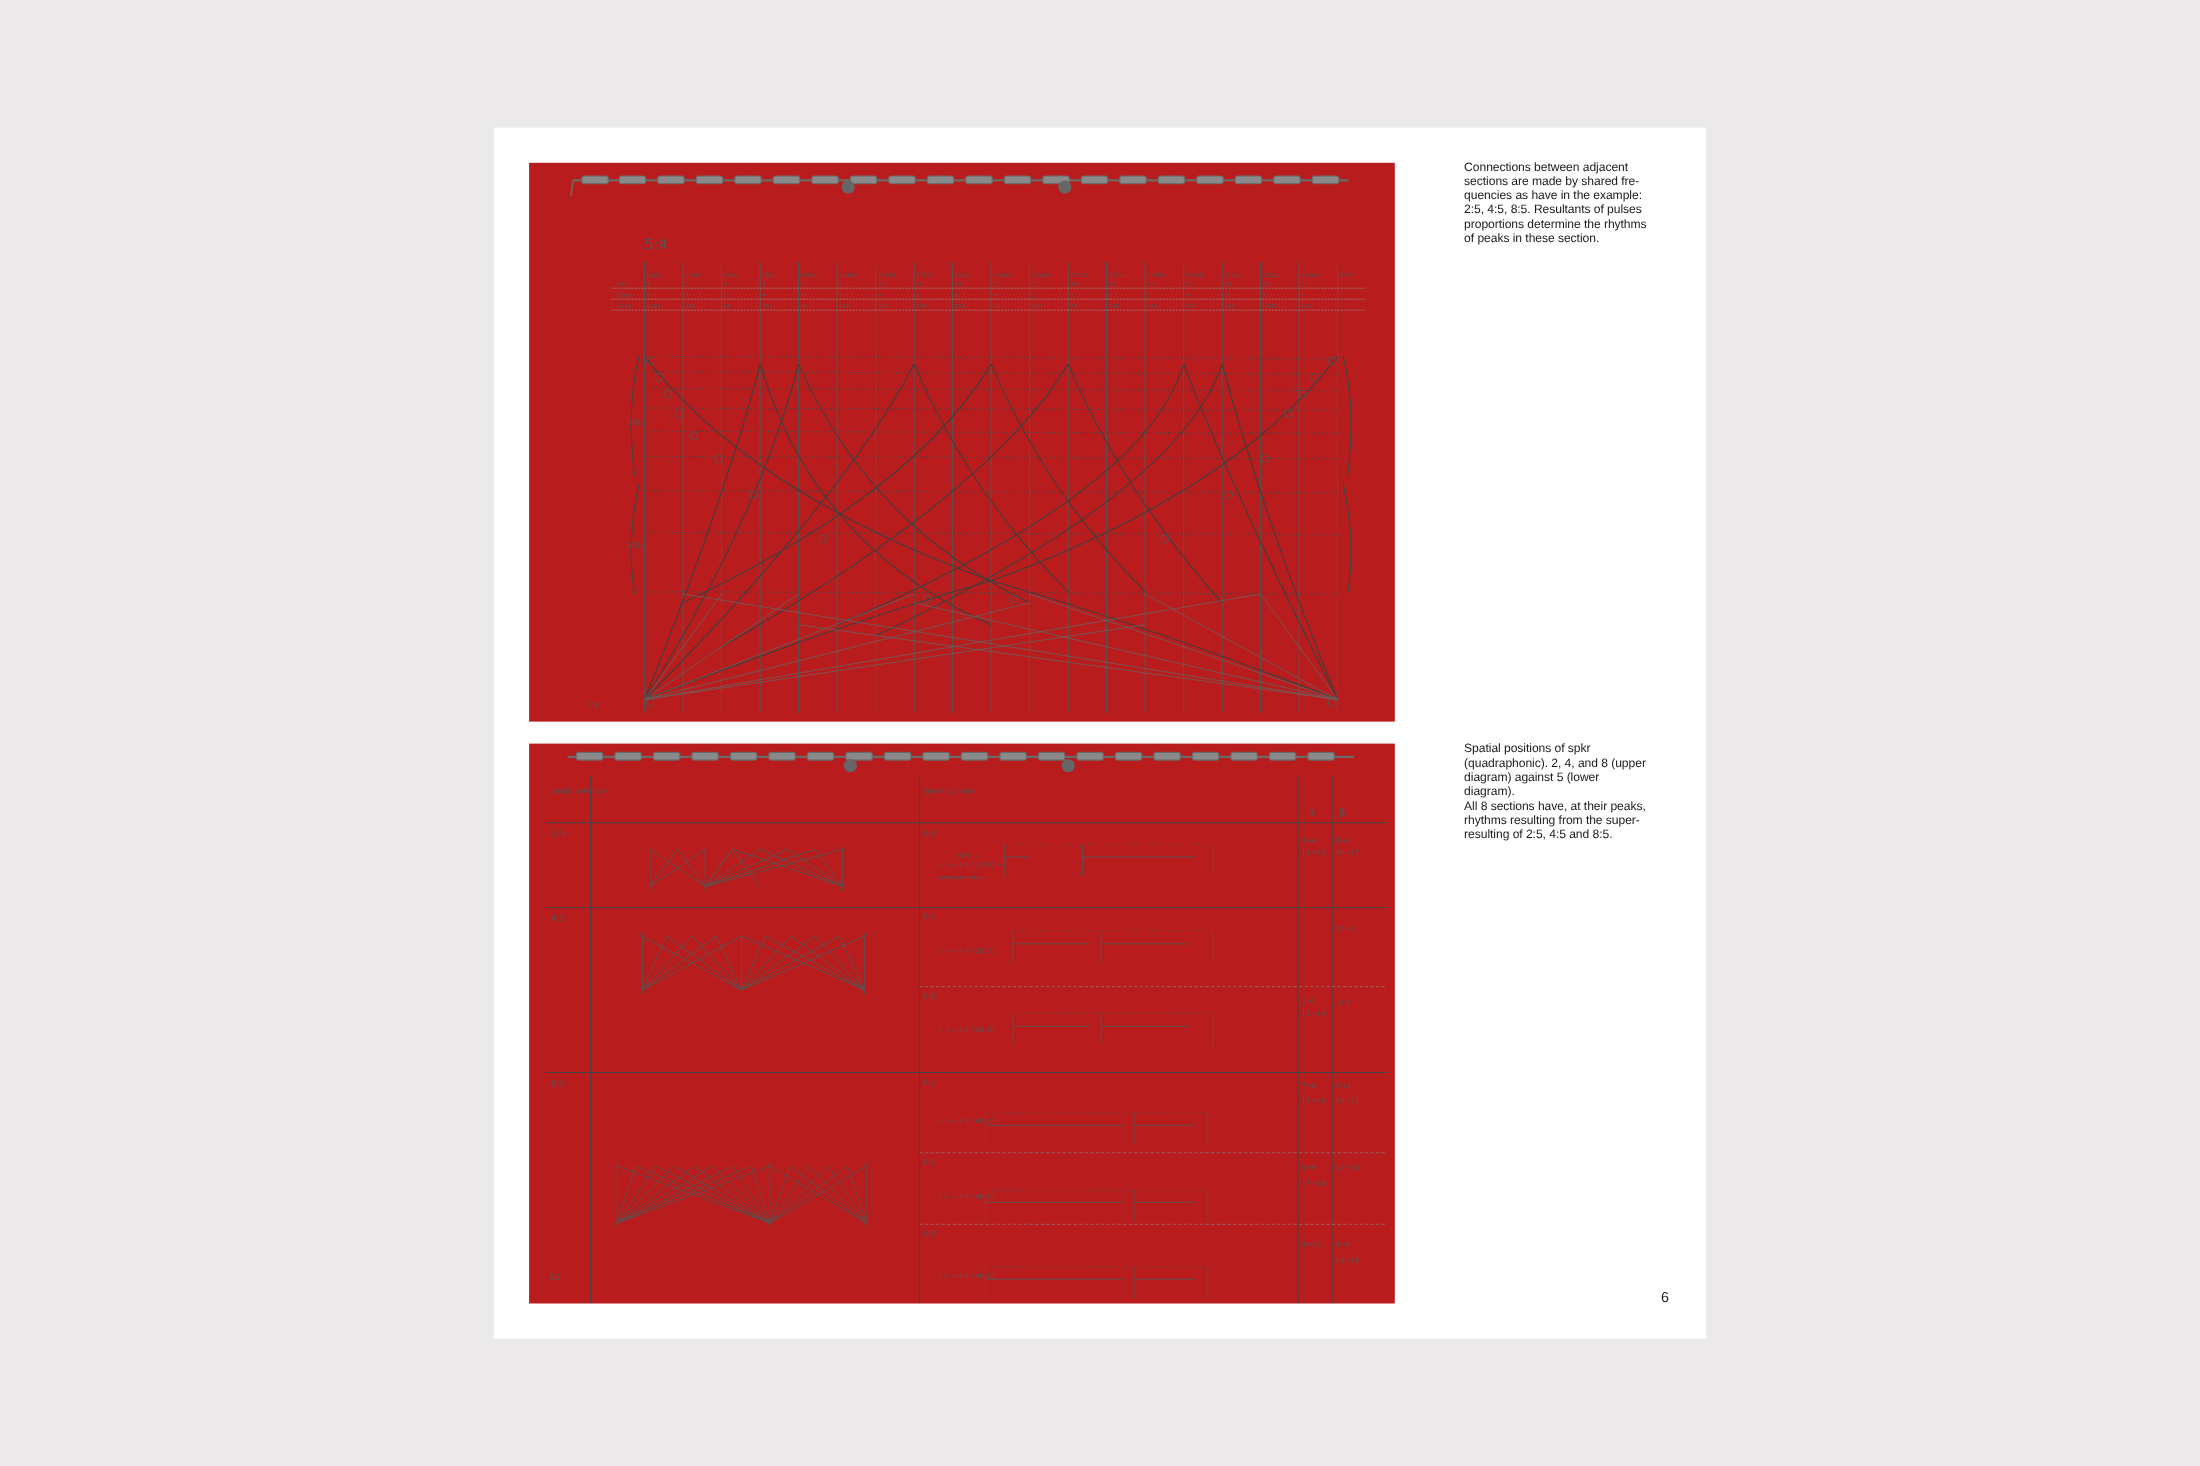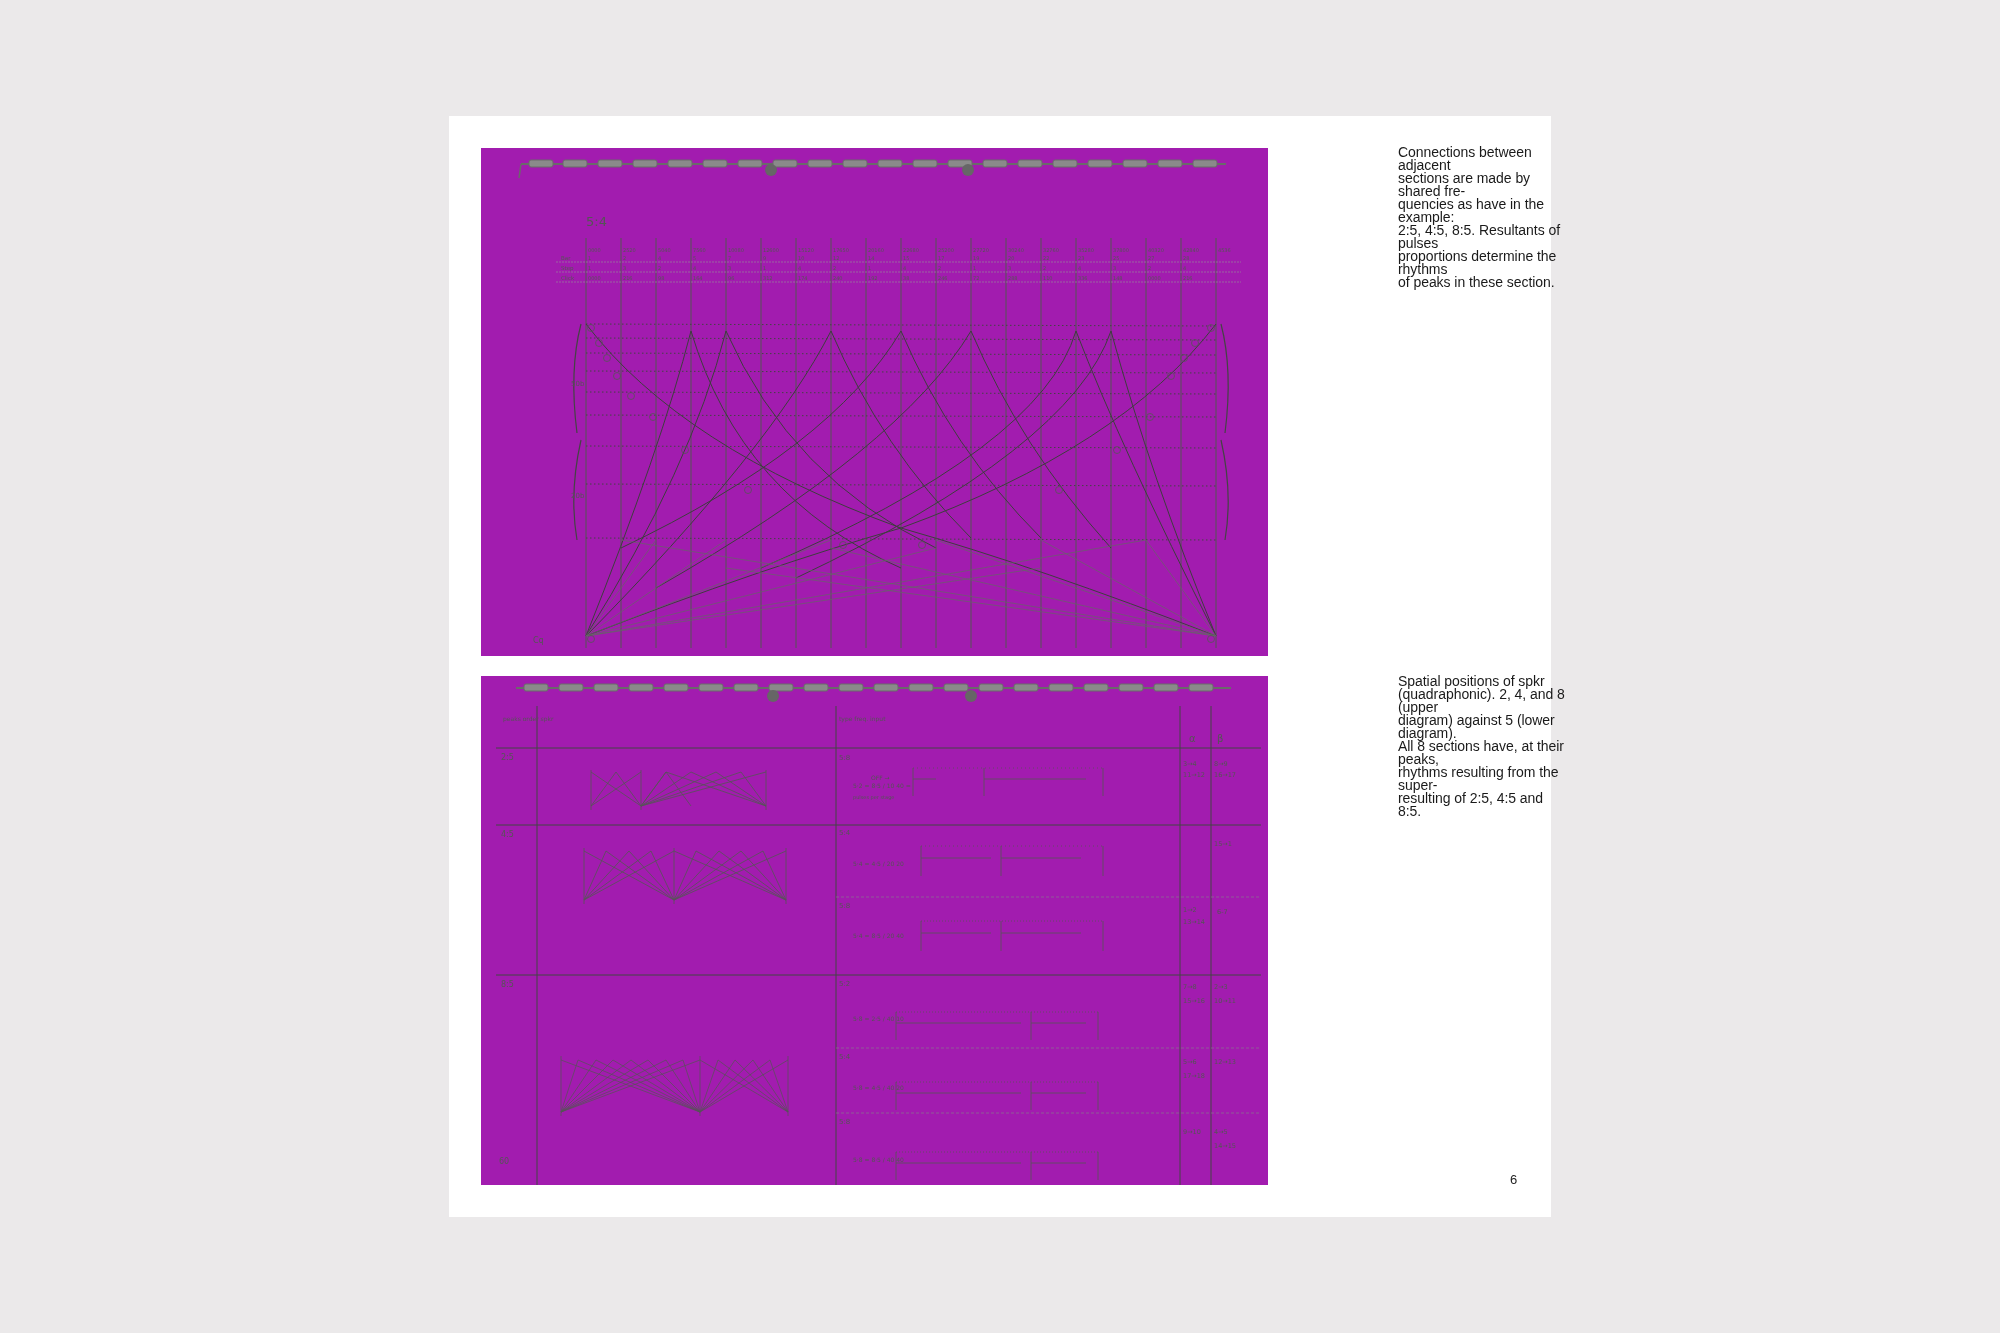--- a/index.html
+++ b/index.html
@@ -1,20 +1,20 @@
 <!DOCTYPE html>
 <html><head>
 <meta charset="utf-8">
 <style>
   html,body{margin:0;padding:0;}
   body{width:2000px;height:1333px;background:#ebe9ea;position:relative;overflow:hidden;font-family:"Liberation Sans",sans-serif;}
   .page{position:absolute;left:449px;top:116px;width:1102px;height:1101px;background:#ffffff;}
-  .scan{position:absolute;background:#a21caf;overflow:hidden;}
+  .scan{position:absolute;background:#b91c1c;overflow:hidden;}
   .scan svg{position:absolute;left:0;top:0;}
-  .caption{position:absolute;left:1398px;width:170px;font-size:14px;line-height:13px;color:#1a1a1a;letter-spacing:-0.05px;}
+  .caption{position:absolute;left:1331px;width:170px;font-size:11px;line-height:13px;color:#1a1a1a;letter-spacing:-0.05px;}
   .pagenum{position:absolute;left:1510px;top:1172px;font-size:13px;color:#222;}
   .hw{font-family:"DejaVu Sans",sans-serif;fill:#555;}
 </style>
 </head>
 <body>
 
 <div class="page"></div>
 
 <div class="scan" style="left:481px;top:148px;width:787px;height:508px;">
   <svg width="787" height="508" viewBox="0 0 787 508">

